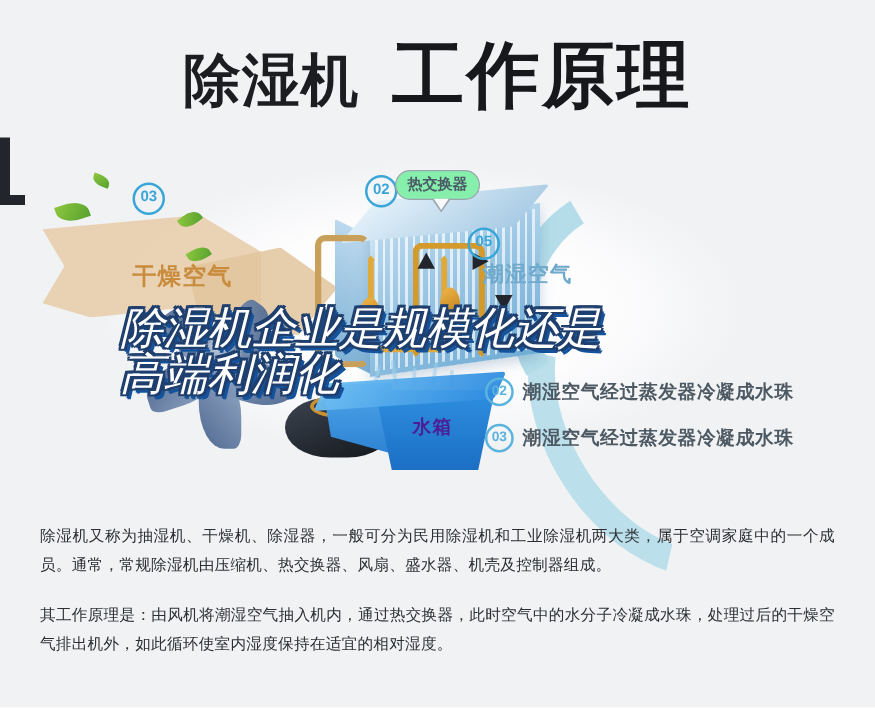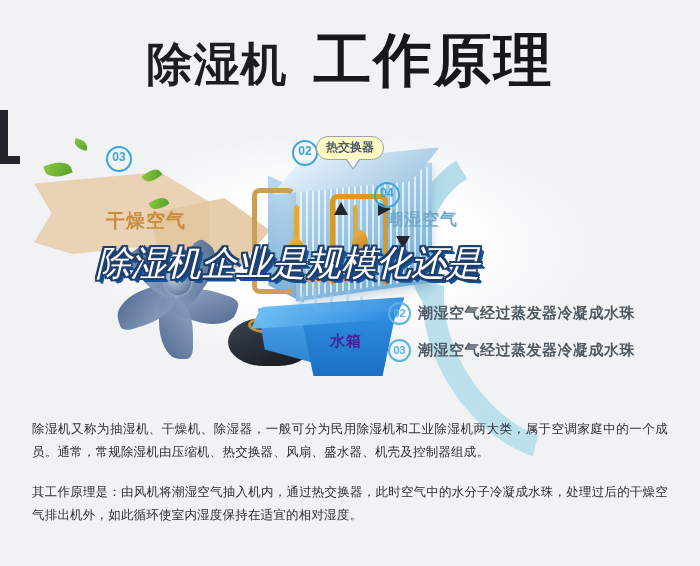--- a/index.html
+++ b/index.html
@@ -305,21 +305,21 @@
     font-size: 17px;
     color: #6fa9cc;
     letter-spacing: 1px;
   }
   .bubble {
     position: absolute;
     left: 316px; top: 26px;
     padding: 2px 9px 3px;
     border: 1.6px solid #9aa4ad;
     border-radius: 12px;
-    background: #fef9c3;
+    background: #86efac;
     font-size: 12px;
     color: #4a5a66;
     white-space: nowrap;
     font-weight: bold;
   }
   .bubble:after {
     content: "";
     position: absolute;
     left: 30px; bottom: -9px;
     width: 0; height: 0;
@@ -463,40 +463,41 @@
       <div class="blade" style="transform: rotate(18deg);"></div>
       <div class="blade" style="transform: rotate(90deg);"></div>
       <div class="blade" style="transform: rotate(162deg);"></div>
       <div class="blade" style="transform: rotate(234deg);"></div>
       <div class="blade" style="transform: rotate(306deg);"></div>
       <div class="hub"></div>
     </div>
 
     <div class="badge badge-hollow b-03-left">03</div>
     <div class="badge badge-hollow b-02-top">02</div>
-    <div class="badge badge-hollow b-01-rt">04</div>
+    <div class="badge badge-hollow b-01-rt">05</div>
 
     <div class="diagram-label lbl-humid">潮湿空气</div>
     <div class="diagram-label lbl-dry">干燥空气</div>
     <div class="bubble">热交换器</div>
   </div>
 
   <div id="steps">
     <div class="step-row">
       <div class="step-badge">02</div>
       <div class="step-text">潮湿空气经过蒸发器冷凝成水珠</div>
     </div>
     <div class="step-row">
       <div class="step-badge">03</div>
       <div class="step-text">潮湿空气经过蒸发器冷凝成水珠</div>
     </div>
   </div>
 
   <div id="overlay-headline">
     <div class="oh-line">除湿机企业是规模化还是</div>
+    <div class="oh-line">高端利润化</div>
   </div>
 
   <div id="body-copy">
     <p class="para">除湿机又称为抽湿机、干燥机、除湿器，一般可分为民用除湿机和工业除湿机两大类，属于空调家庭中的一个成员。通常，常规除湿机由压缩机、热交换器、风扇、盛水器、机壳及控制器组成。</p>
     <p class="para">其工作原理是：由风机将潮湿空气抽入机内，通过热交换器，此时空气中的水分子冷凝成水珠，处理过后的干燥空气排出机外，如此循环使室内湿度保持在适宜的相对湿度。</p>
   </div>
 
 </div>
 
 </body></html>

